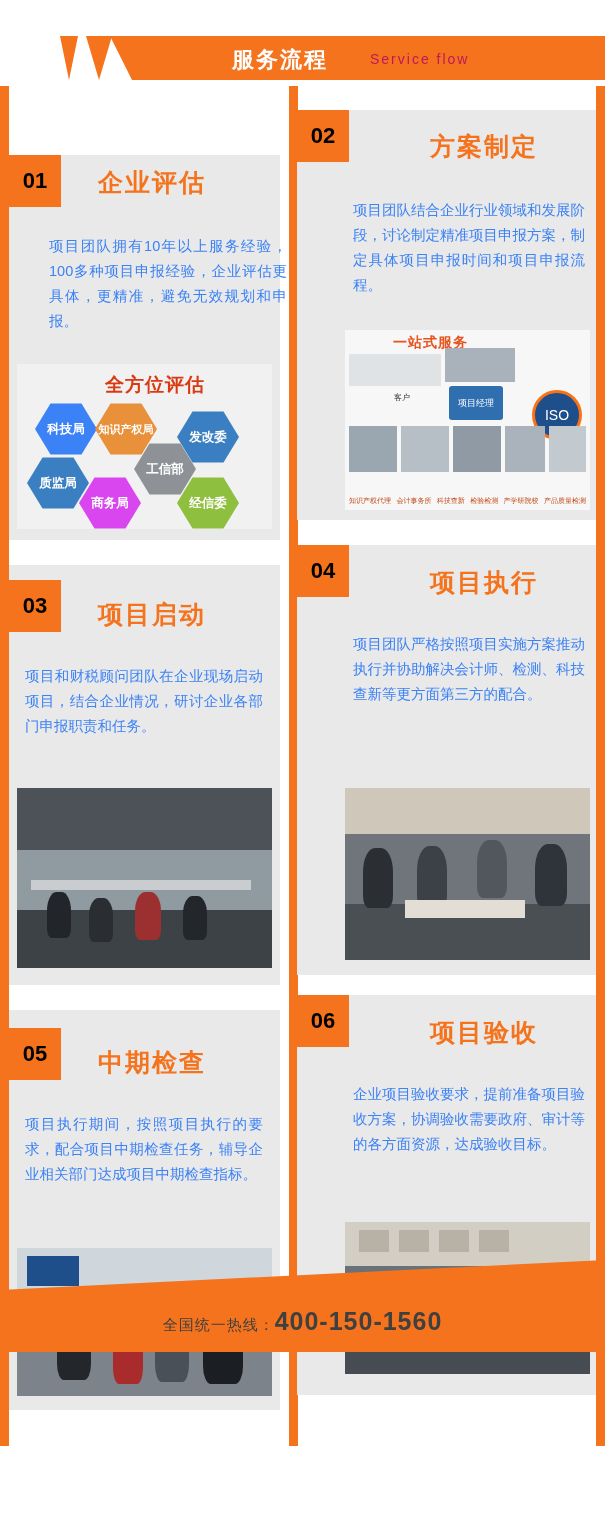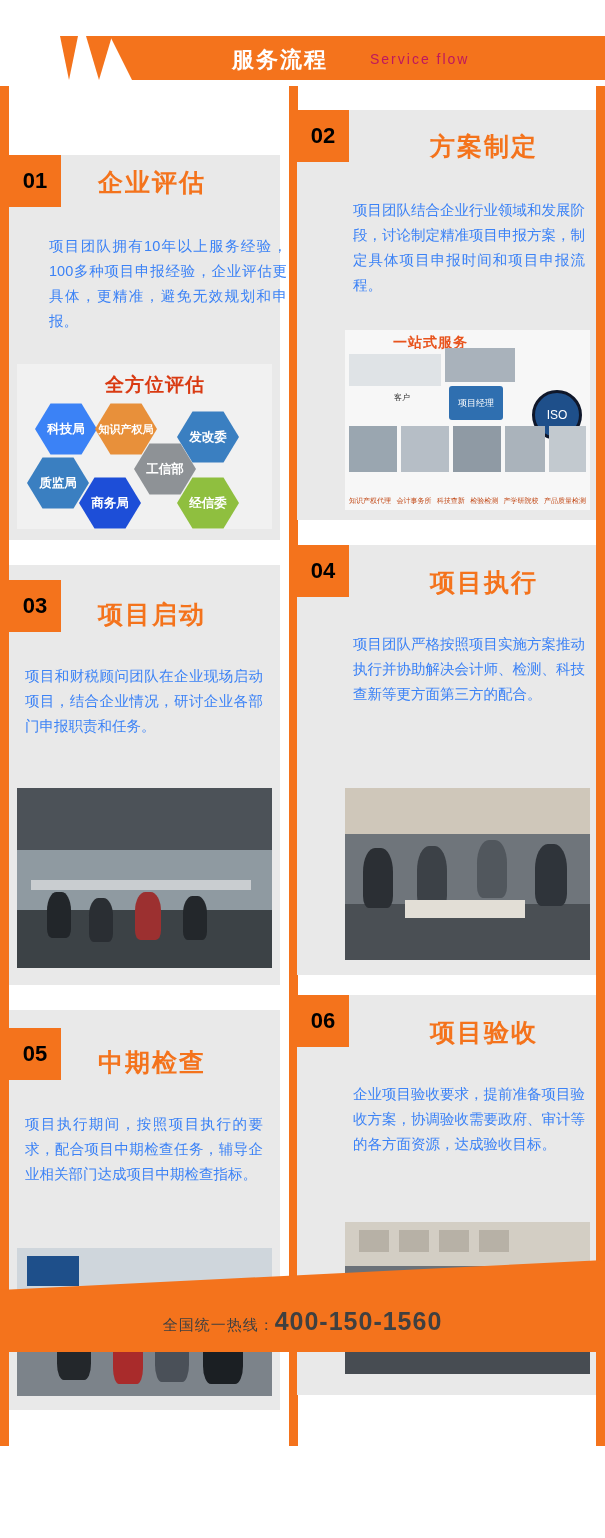--- a/index.html
+++ b/index.html
@@ -67,22 +67,22 @@
   }
 
   
   .onestop{position:absolute;left:345px;top:330px;width:245px;height:180px;background:#f7f7f7;overflow:hidden;}
   .onestop-title{position:absolute;left:48px;top:4px;color:#e8541d;font-size:14px;font-weight:bold;letter-spacing:1px;}
   .os-center{position:absolute;left:104px;top:56px;width:54px;height:34px;background:#2f6fb0;color:#fff;
     font-size:9px;display:flex;align-items:center;justify-content:center;border-radius:3px;}
   .os-node{position:absolute;font-size:8px;color:#333;text-align:center;width:54px;}
   .os-ph{position:absolute;background:#b9c3cb;}
   .os-seal{position:absolute;right:8px;top:60px;width:44px;height:44px;border-radius:50%;
-    background:#1e4f8a;color:#fff;font-size:12px;display:flex;align-items:center;justify-content:center;
-    border:3px solid #0f172a;}
+    background:#1e4f8a;color:#fff;font-size:14px;display:flex;align-items:center;justify-content:center;
+    border:3px solid #f97316;}
   .os-caption{position:absolute;bottom:4px;left:4px;width:237px;display:flex;justify-content:space-between;
     font-size:7px;color:#c24a18;}
 
   
   .photo{position:absolute;overflow:hidden;}
   .blob{position:absolute;border-radius:40% 40% 20% 20%;}
 
   
   .footer{position:absolute;left:0;bottom:0;width:605px;height:92px;}
   .foot-bar{position:absolute;left:0;bottom:0;width:605px;height:62px;background:#f4731c;}
@@ -115,21 +115,21 @@
   <div class="card-title" style="left:98px;top:166px;">企业评估</div>
   <div class="card-text" style="left:25px;top:234px;width:238px;margin-left:24px;">项目团队拥有10年以上服务经验，100多种项目申报经验，企业评估更具体，更精准，避免无效规划和申报。</div>
 
   <div class="assess">
     <div class="assess-title">全方位评估</div>
     <div class="hex" style="left:18px;top:38px;background:#3b82f6;">科技局</div>
     <div class="hex" style="left:78px;top:38px;background:#e8903a;font-size:11px;">知识产权局</div>
     <div class="hex" style="left:160px;top:46px;background:#3a7fc1;">发改委</div>
     <div class="hex" style="left:10px;top:92px;background:#3a7fc1;">质监局</div>
     <div class="hex" style="left:117px;top:78px;background:#8e9296;">工信部</div>
-    <div class="hex" style="left:62px;top:112px;background:#1d4ed8;">商务局</div>
+    <div class="hex" style="left:62px;top:112px;background:#d946ef;">商务局</div>
     <div class="hex" style="left:160px;top:112px;background:#8fbf3f;">经信委</div>
   </div>
 
   <div class="card" style="left:297px;top:110px;width:299px;height:410px;">
   </div>
   <div class="badge" style="left:297px;top:110px;">02</div>
   <div class="card-title" style="left:430px;top:130px;">方案制定</div>
   <div class="card-text" style="left:353px;top:198px;width:232px;">项目团队结合企业行业领域和发展阶段，讨论制定精准项目申报方案，制定具体项目申报时间和项目申报流程。</div>
 
   <div class="onestop">

